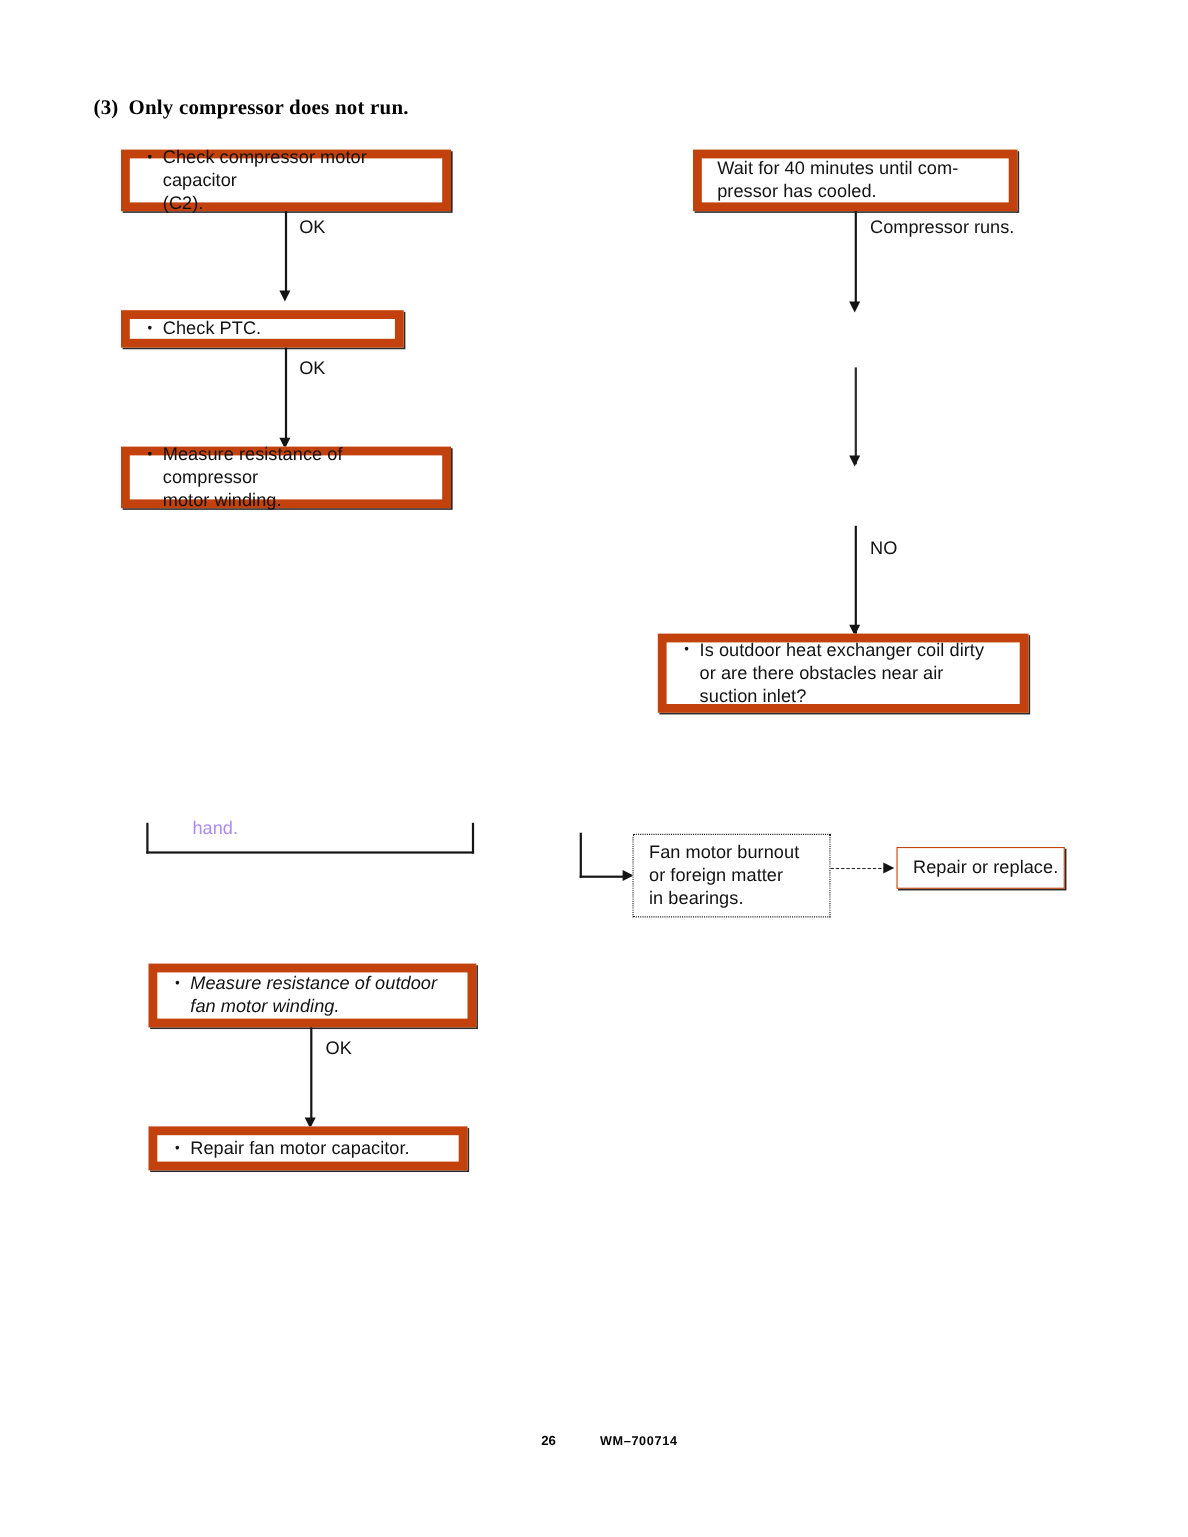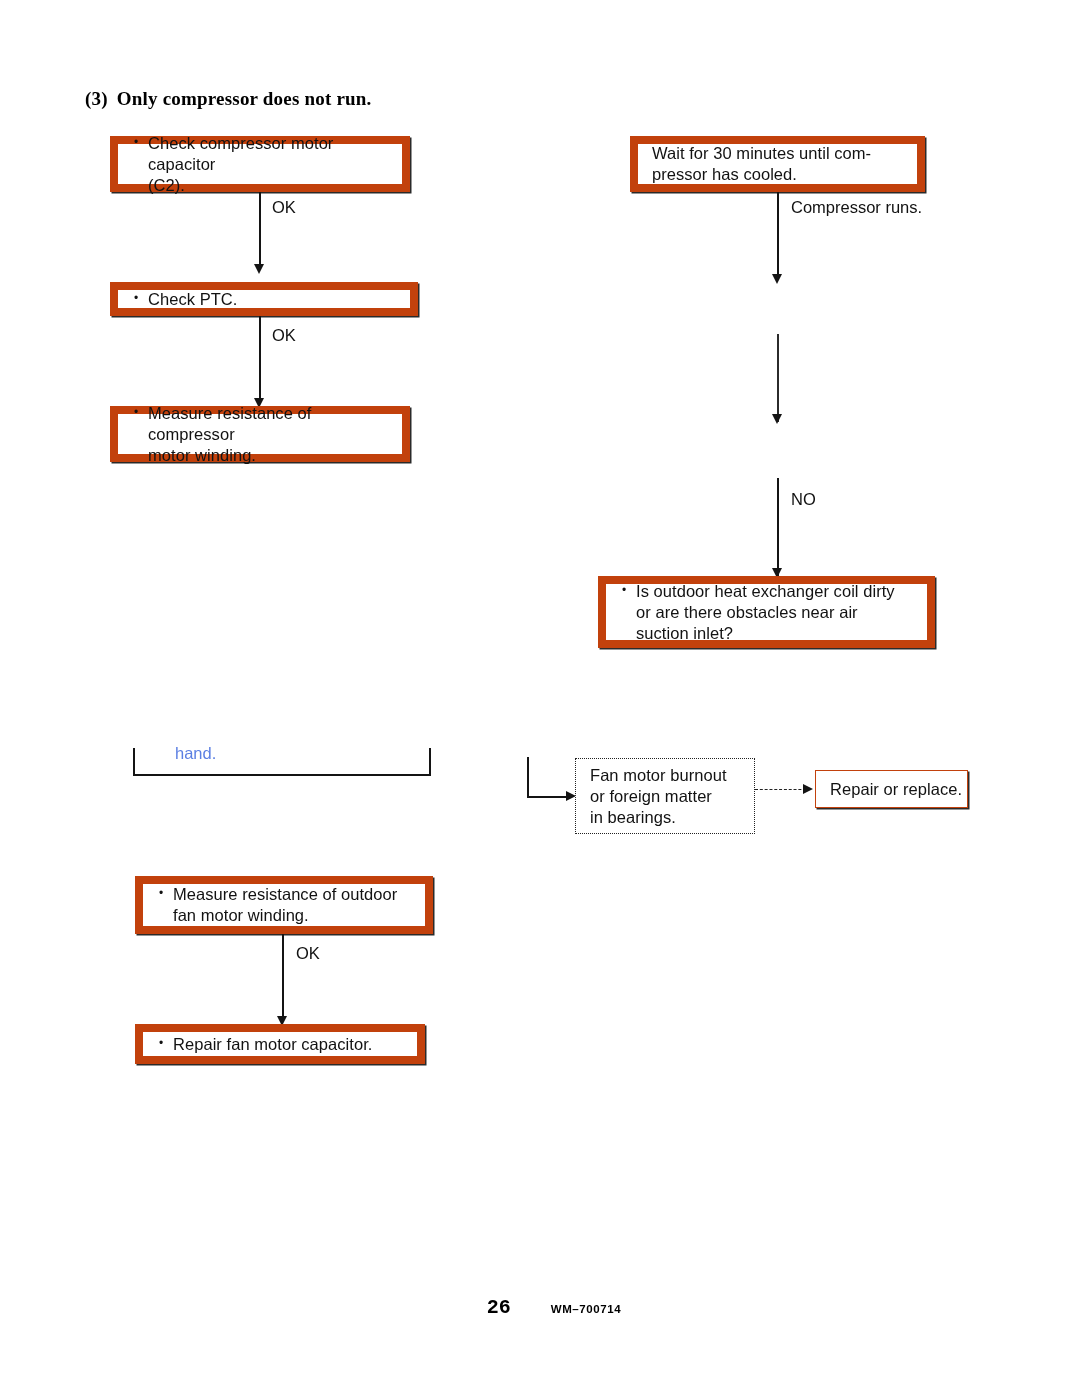--- a/index.html
+++ b/index.html
@@ -121,39 +121,39 @@
   .cut-box {
     position: absolute;
     box-sizing: border-box;
     border: 2px solid #141414;
     border-top: none;
     background: #ffffff;
   }
   .cut-box .frag {
     position: absolute;
     font-size: 16.5px;
-    color: #1d4ed8;
+    color: #8b5cf6;
     top: -4px;
     left: 40px;
     opacity: 0.72;
     text-align: right;
   }
 
   
   .footer {
     position: absolute;
     bottom: 0;
     left: 0;
     width: 1080px;
     text-align: center;
   }
   .footer-page {
-    font-family: Liberation Mono, monospace;
+    font-family: Liberation Sans, sans-serif;
     font-weight: bold;
-    font-size: 20px;
+    font-size: 12px;
     margin-left: 28px;
   }
   .footer-code {
     font-family: "Liberation Sans", sans-serif;
     font-weight: bold;
     font-size: 11.5px;
     letter-spacing: 0.6px;
     margin-left: 40px;
   }
 </style>
@@ -168,35 +168,35 @@
 
   <div class="box shadowed" style="left:110px; top:136px; width:300px; height:56px;">
     <div class="box-text bullet-text">Check compressor motor capacitor
 (C2).</div>
   </div>
 
   <div class="vline" style="left:259px; top:192px; height:76px;"></div>
   <div class="arrow-down" style="left:254px; top:264px;"></div>
   <div class="edge-label" style="left:272px; top:198px;">OK</div>
 
-  <div class="box shadowed" style="left:110px; top:282px; width:308px; height:34px;">
+  <div class="box shadowed" style="left:110px; top:282px; width:257px; height:34px;">
     <div class="box-text bullet-text">Check PTC.</div>
   </div>
 
   <div class="vline" style="left:259px; top:316px; height:86px;"></div>
   <div class="arrow-down" style="left:254px; top:398px;"></div>
   <div class="edge-label" style="left:272px; top:326px;">OK</div>
 
   <div class="box shadowed" style="left:110px; top:406px; width:300px; height:56px;">
     <div class="box-text bullet-text">Measure resistance of compressor
 motor winding.</div>
   </div>
 
   <div class="box shadowed" style="left:630px; top:136px; width:295px; height:56px;">
-    <div class="box-text tight">Wait for 30 minutes until com-
+    <div class="box-text tight">Wait for 40 minutes until com-
 pressor has cooled.</div>
   </div>
 
   <div class="vline" style="left:777px; top:192px; height:86px;"></div>
   <div class="arrow-down" style="left:772px; top:274px;"></div>
   <div class="edge-label" style="left:791px; top:198px;">Compressor runs.</div>
 
 
   <div class="vline hair" style="left:777px; top:334px; height:88px;"></div>
   <div class="arrow-down" style="left:772px; top:414px;"></div>
@@ -226,21 +226,21 @@
 in bearings.</div>
   </div>
 
   <div class="hline dashed" style="left:755px; top:789px; width:56px;"></div>
   <div class="arrow-right" style="left:803px; top:784px;"></div>
 
   <div class="box thin shadowed" style="left:815px; top:770px; width:153px; height:38px;">
     <div class="box-text tight">Repair or replace.</div>
   </div>
 
-  <div class="box shadowed" style="left:135px; top:876px; width:298px; height:58px;">
+  <div class="box shadowed" style="left:135px; top:876px; width:298px; height:58px;font-style:italic;">
     <div class="box-text bullet-text">Measure resistance of outdoor
 fan motor winding.</div>
   </div>
 
   <div class="vline" style="left:282px; top:934px; height:86px;"></div>
   <div class="arrow-down" style="left:277px; top:1016px;"></div>
   <div class="edge-label" style="left:296px; top:944px;">OK</div>
 
   <div class="box shadowed" style="left:135px; top:1024px; width:290px; height:40px;">
     <div class="box-text bullet-text">Repair fan motor capacitor.</div>

